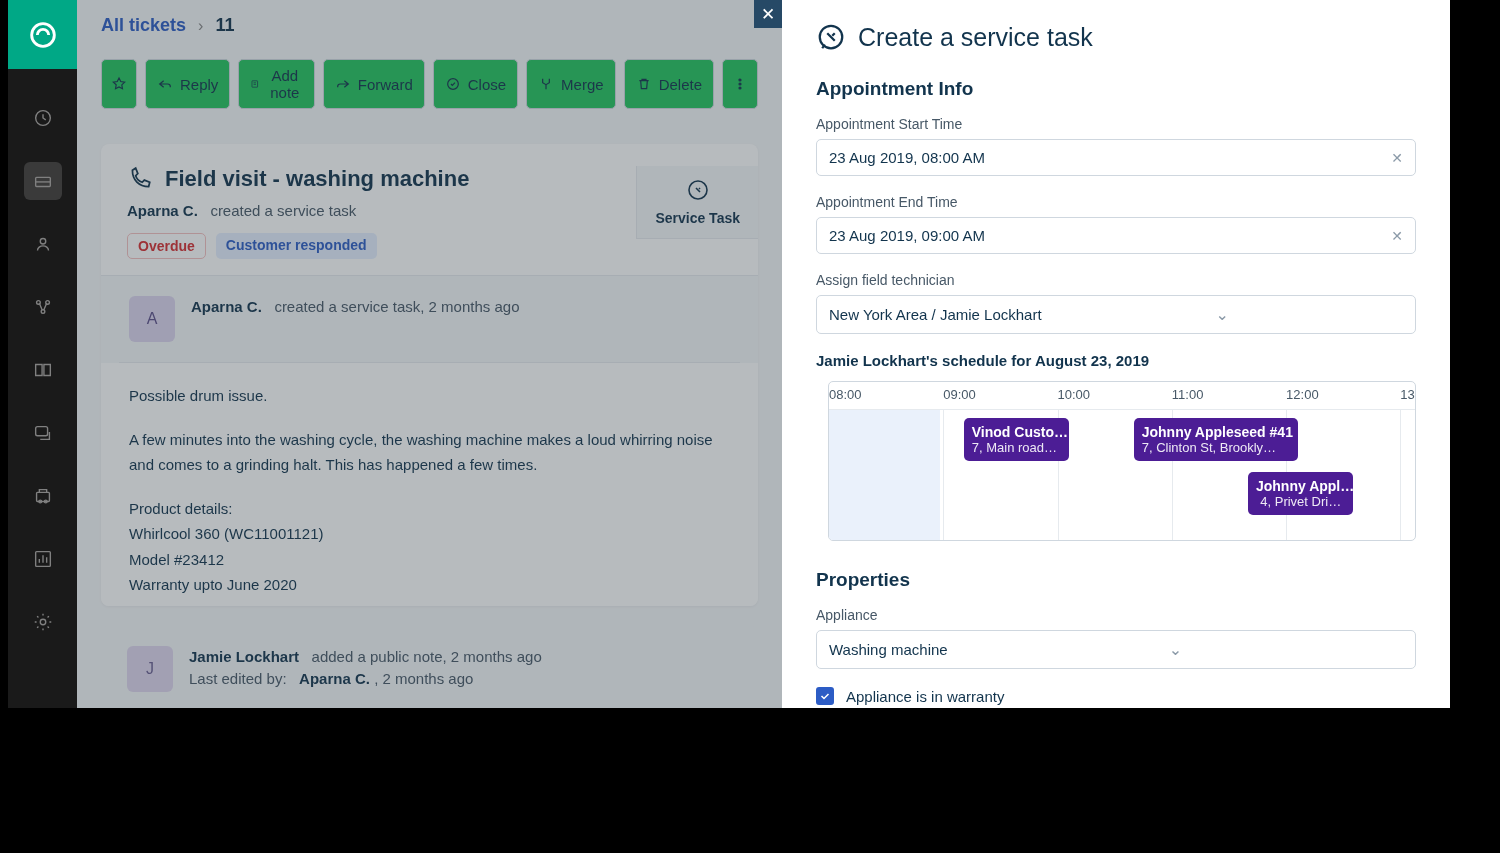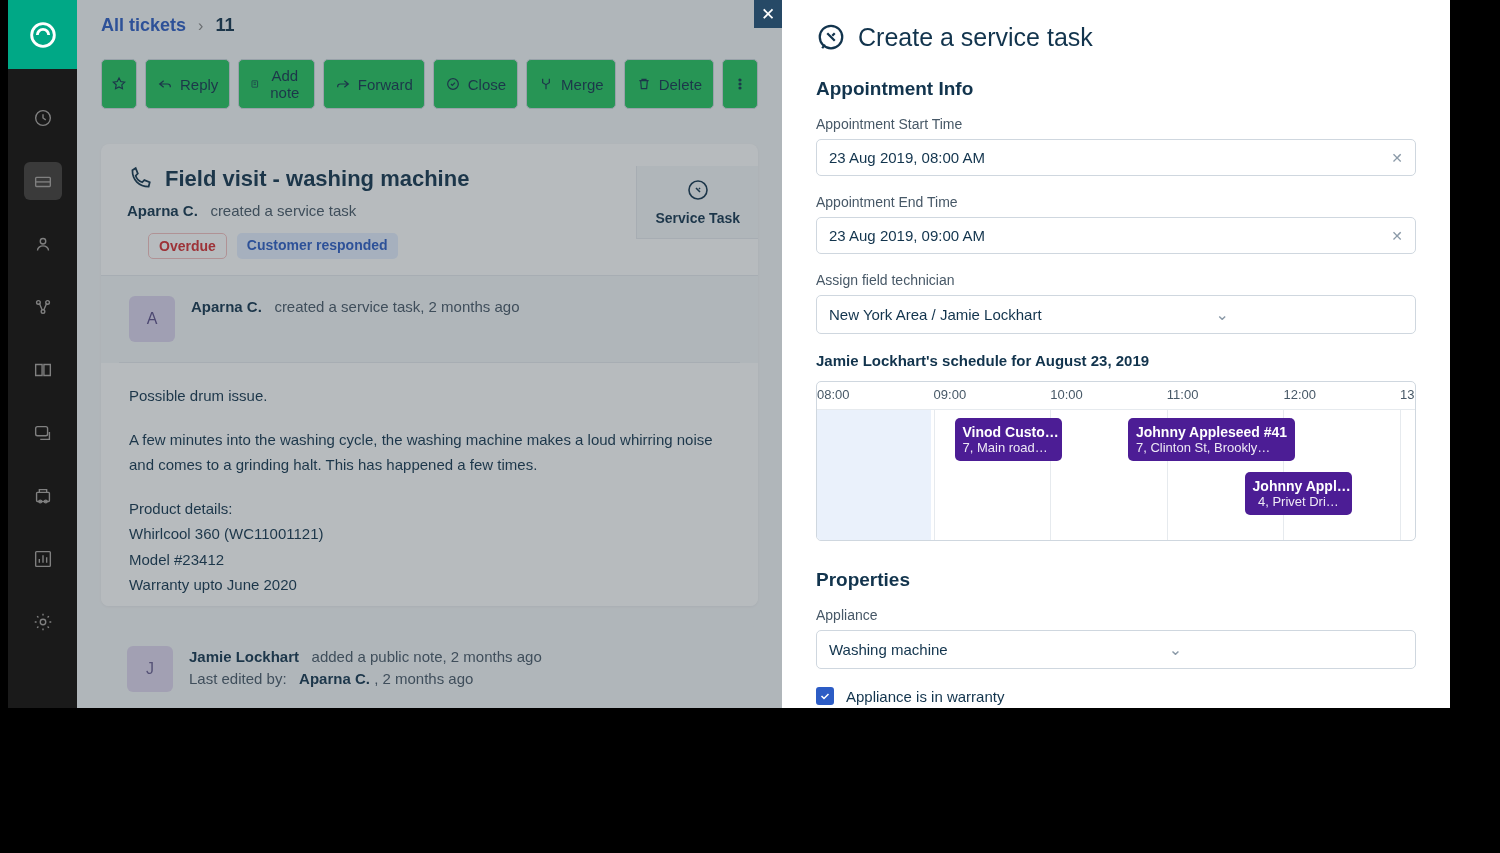--- a/index.html
+++ b/index.html
@@ -32,21 +32,21 @@
 .ticket-card { margin: 20px 24px; background: #fff; border-radius: 8px; overflow: hidden; position: relative; box-shadow: 0 1px 3px rgba(0,0,0,0.05); }
 .ticket-head { padding: 22px 26px 16px; position: relative; }
 .ticket-title-row { display: flex; align-items: center; gap: 12px; margin-bottom: 10px; }
 .ticket-title-row svg { width: 26px; height: 26px; stroke: #12344d; fill: none; stroke-width: 1.6; }
 .ticket-title { font-size: 22px; font-weight: 600; color: #12344d; }
 .ticket-sub { font-size: 15px; color: #12344d; margin-bottom: 14px; }
 .ticket-sub .name { font-weight: 700; }
 .ticket-sub .action { color: #475867; }
 .tags { display: flex; gap: 10px; }
 .tag { font-size: 14px; padding: 4px 10px; border-radius: 5px; font-weight: 600; }
-.tag.red { color: #d72d30; border: 1px solid #f5c0c1; background: #fff; margin-left: 21px; }
+.tag.red { color: #d72d30; border: 1px solid #f5c0c1; background: #fff; }
 .tag.blue { color: #2c5cc5; background: #e5efff; }
 
 .service-task-btn { position: absolute; right: 0; top: 22px; background: #f5f7f9; border-left: 1px solid #e6eaee; border-bottom: 1px solid #e6eaee; padding: 12px 18px; text-align: center; }
 .service-task-btn svg { width: 24px; height: 24px; stroke: #12344d; fill: none; stroke-width: 1.6; margin-bottom: 4px; }
 .service-task-btn .lbl { font-size: 14px; font-weight:600; }
 
 .activity { border-top: 1px solid #e6eaee; background: #f5f7f9; }
 .activity-inner { margin: 0 18px; background: #f5f7f9; }
 .act-row { padding: 20px 10px; border-bottom: 1px solid #e6eaee; }
 .act-head { display: flex; gap: 16px; align-items: flex-start; }
@@ -67,21 +67,21 @@
 .field { margin-bottom: 18px; }
 .field-label { font-size: 14px; color: #475867; margin-bottom: 7px; display: block; }
 .field-label .req { color: #d72d30; }
 .input-wrap { position: relative; border: 1px solid #cfd7df; border-radius: 5px; padding: 9px 12px; display: flex; align-items: center; justify-content: space-between; background: #fff; }
 .input-wrap.select::after { content: ''; }
 .input-val { font-size: 15px; color: #12344d; font-weight: 500; }
 .input-clear { color: #8b9aa8; cursor: pointer; font-size: 14px; }
 .chev-down { color: #8b9aa8; }
 .sched-label { font-size: 15px; font-weight: 700; margin: 14px 0 12px; }
 
-.schedule { border: 1px solid #cfd7df; border-radius: 5px; height: 160px; position: relative; overflow: hidden; margin-bottom: 28px; }
+.schedule { border: 1px solid #cfd7df; border-radius: 5px; height: 160px; position: relative; overflow: hidden; margin-bottom: 28px; margin-left: 12px; }
 .sched-times { display: flex; height: 28px; border-bottom: 1px solid #e6eaee; position: relative; }
 .sched-time { position: absolute; font-size: 13px; color: #475867; top: 5px; }
 .sched-body { position: relative; height: 130px; }
 .sched-highlight { position: absolute; top: 0; height: 100%; background: #eaf1fb; }
 .sched-grid { position: absolute; top: 0; bottom: 0; width: 1px; background: #e6eaee; }
 .sched-block { position: absolute; background: #4c1d95; color: #fff; border-radius: 5px; padding: 6px 8px; font-size: 13px; overflow: hidden; white-space: nowrap; text-overflow: ellipsis; }
 .sched-block .bt { font-weight: 600; font-size: 14px; }
 .sched-block .ba { font-size: 13px; opacity: 0.9; }
 
 .checkbox-row { display: flex; align-items: center; gap: 12px; margin-bottom: 20px; }

